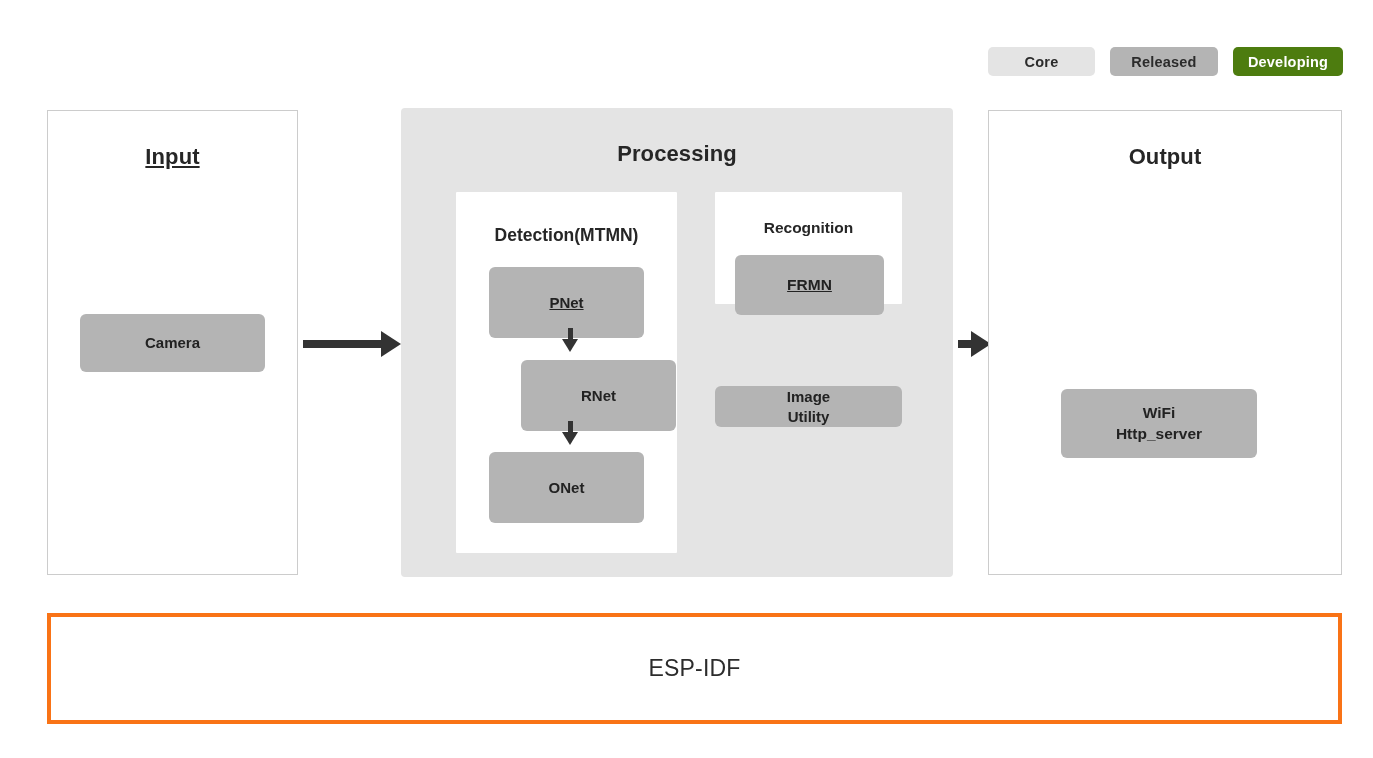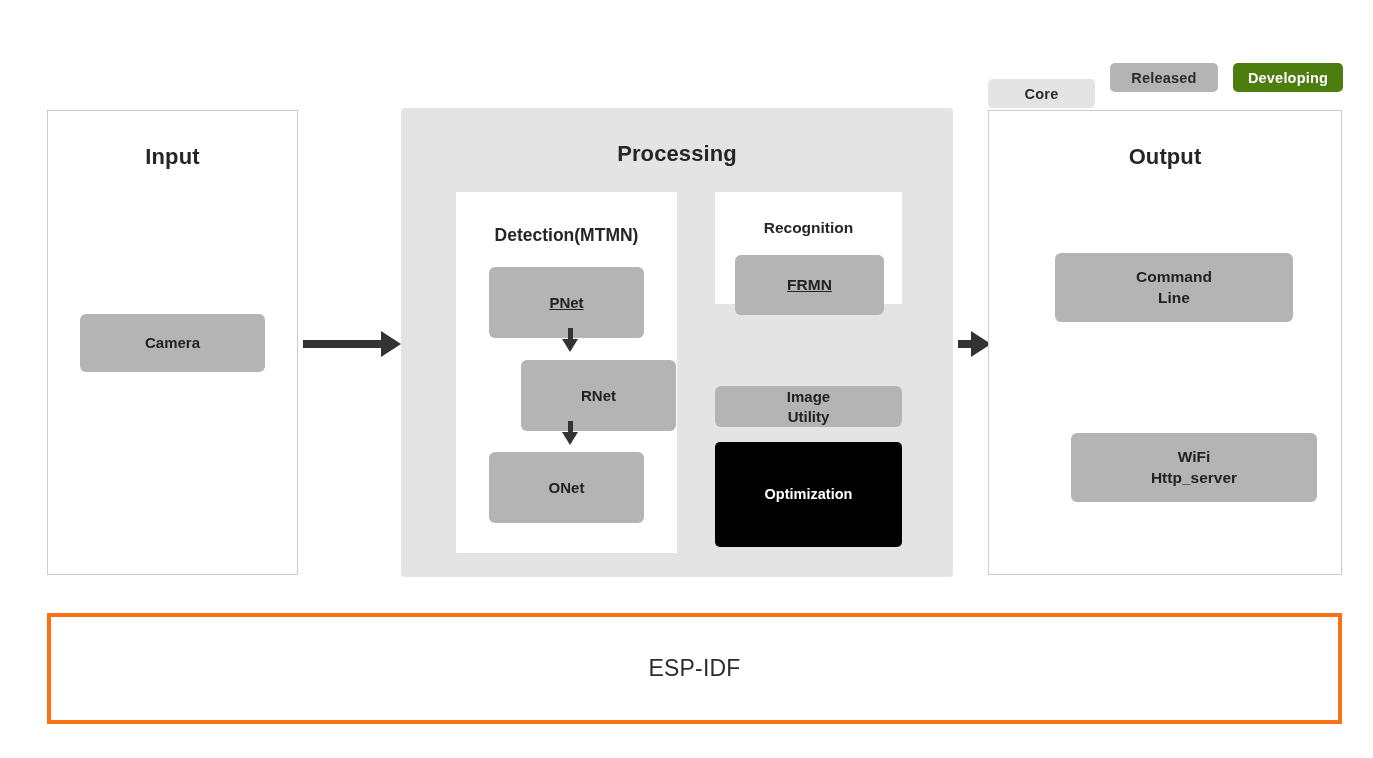--- a/index.html
+++ b/index.html
@@ -32,21 +32,21 @@
     border-radius: 5px;
     font-size: 14.5px;
     font-weight: bold;
     letter-spacing: 0.2px;
     height: 29px;
     display: flex;
     align-items: center;
     justify-content: center;
     box-sizing: border-box;
   }
-  .chip-core      { background: #e4e4e4; color: #2b2b2b; width: 107px; margin-top: 32px; }
+  .chip-core      { background: #e4e4e4; color: #2b2b2b; width: 107px; }
   .chip-released  { background: #b4b4b4; color: #2b2b2b; width: 108px; }
   .chip-developing{ background: #4d7c0f; color: #ffffff; width: 110px; }
 
   
   .panel {
     position: absolute;
     box-sizing: border-box;
   }
   .panel-outline {
     background: #ffffff;
@@ -65,21 +65,21 @@
     font-size: 22px;
     font-weight: bold;
     color: #262626;
     letter-spacing: 0.1px;
   }
 
   #panel-input      { left: 47px;  top: 110px; width: 251px; height: 465px; }
   #panel-processing { left: 401px; top: 108px; width: 552px; height: 469px; }
   #panel-output     { left: 988px; top: 110px; width: 354px; height: 465px; }
 
-  .panel-title-input      { top: 33px; }
+  .panel-title-input      { top: 33px; text-decoration: underline; }
   .panel-title-processing { top: 33px; }
   .panel-title-output     { top: 33px; }
 
   
   .node {
     position: absolute;
     box-sizing: border-box;
     border-radius: 6px;
     display: flex;
     align-items: center;
@@ -132,21 +132,21 @@
     left: 314px; top: 278px; width: 187px; height: 41px;
     font-size: 15px; border-radius: 6px;
   }
   #node-optimization {
     left: 314px; top: 334px; width: 187px; height: 105px;
     font-size: 14.5px; border-radius: 5px;
   }
 
   
   #node-command-line { left: 66px; top: 142px; width: 238px; height: 69px; font-size: 15.5px; }
-  #node-wifi         { left: 82px; top: 278px; width: 246px; height: 69px; font-size: 15.5px; margin-top: 44px; }
+  #node-wifi         { left: 72px; top: 278px; width: 196px; height: 69px; font-size: 15.5px; }
 
   
   .arrow-h {
     position: absolute;
     display: flex;
     align-items: center;
   }
   .arrow-h .shaft {
     background: #333333;
     height: 8px;
@@ -235,41 +235,38 @@
       <div id="node-onet" class="node node-released">ONet</div>
     </div>
 
     <div id="card-recognition" class="subcard">
       <div class="subcard-title">Recognition</div>
       <div id="node-frmn" class="node node-released">FRMN</div>
     </div>
 
     <div id="node-image-utility" class="node node-released">Image
 Utility</div>
-    <div id="node-optimization" class="node node-developing">Optimization</div>
   </div>
 
   <div class="arrow-v" id="arrow-pnet-rnet">
     <div class="shaft"></div>
     <div class="head"></div>
   </div>
   <div class="arrow-v" id="arrow-rnet-onet">
     <div class="shaft"></div>
     <div class="head"></div>
   </div>
 
   <div class="arrow-h" id="arrow-processing-output">
     <div class="shaft"></div>
     <div class="head"></div>
   </div>
 
   <div id="panel-output" class="panel panel-outline">
     <div class="panel-title panel-title-output">Output</div>
-    <div id="node-command-line" class="node node-released">Command
-Line</div>
     <div id="node-wifi" class="node node-released">WiFi
 Http_server</div>
   </div>
 
   <div id="panel-espidf">
     <div id="espidf-label">ESP-IDF</div>
   </div>
 
 </div>
 

